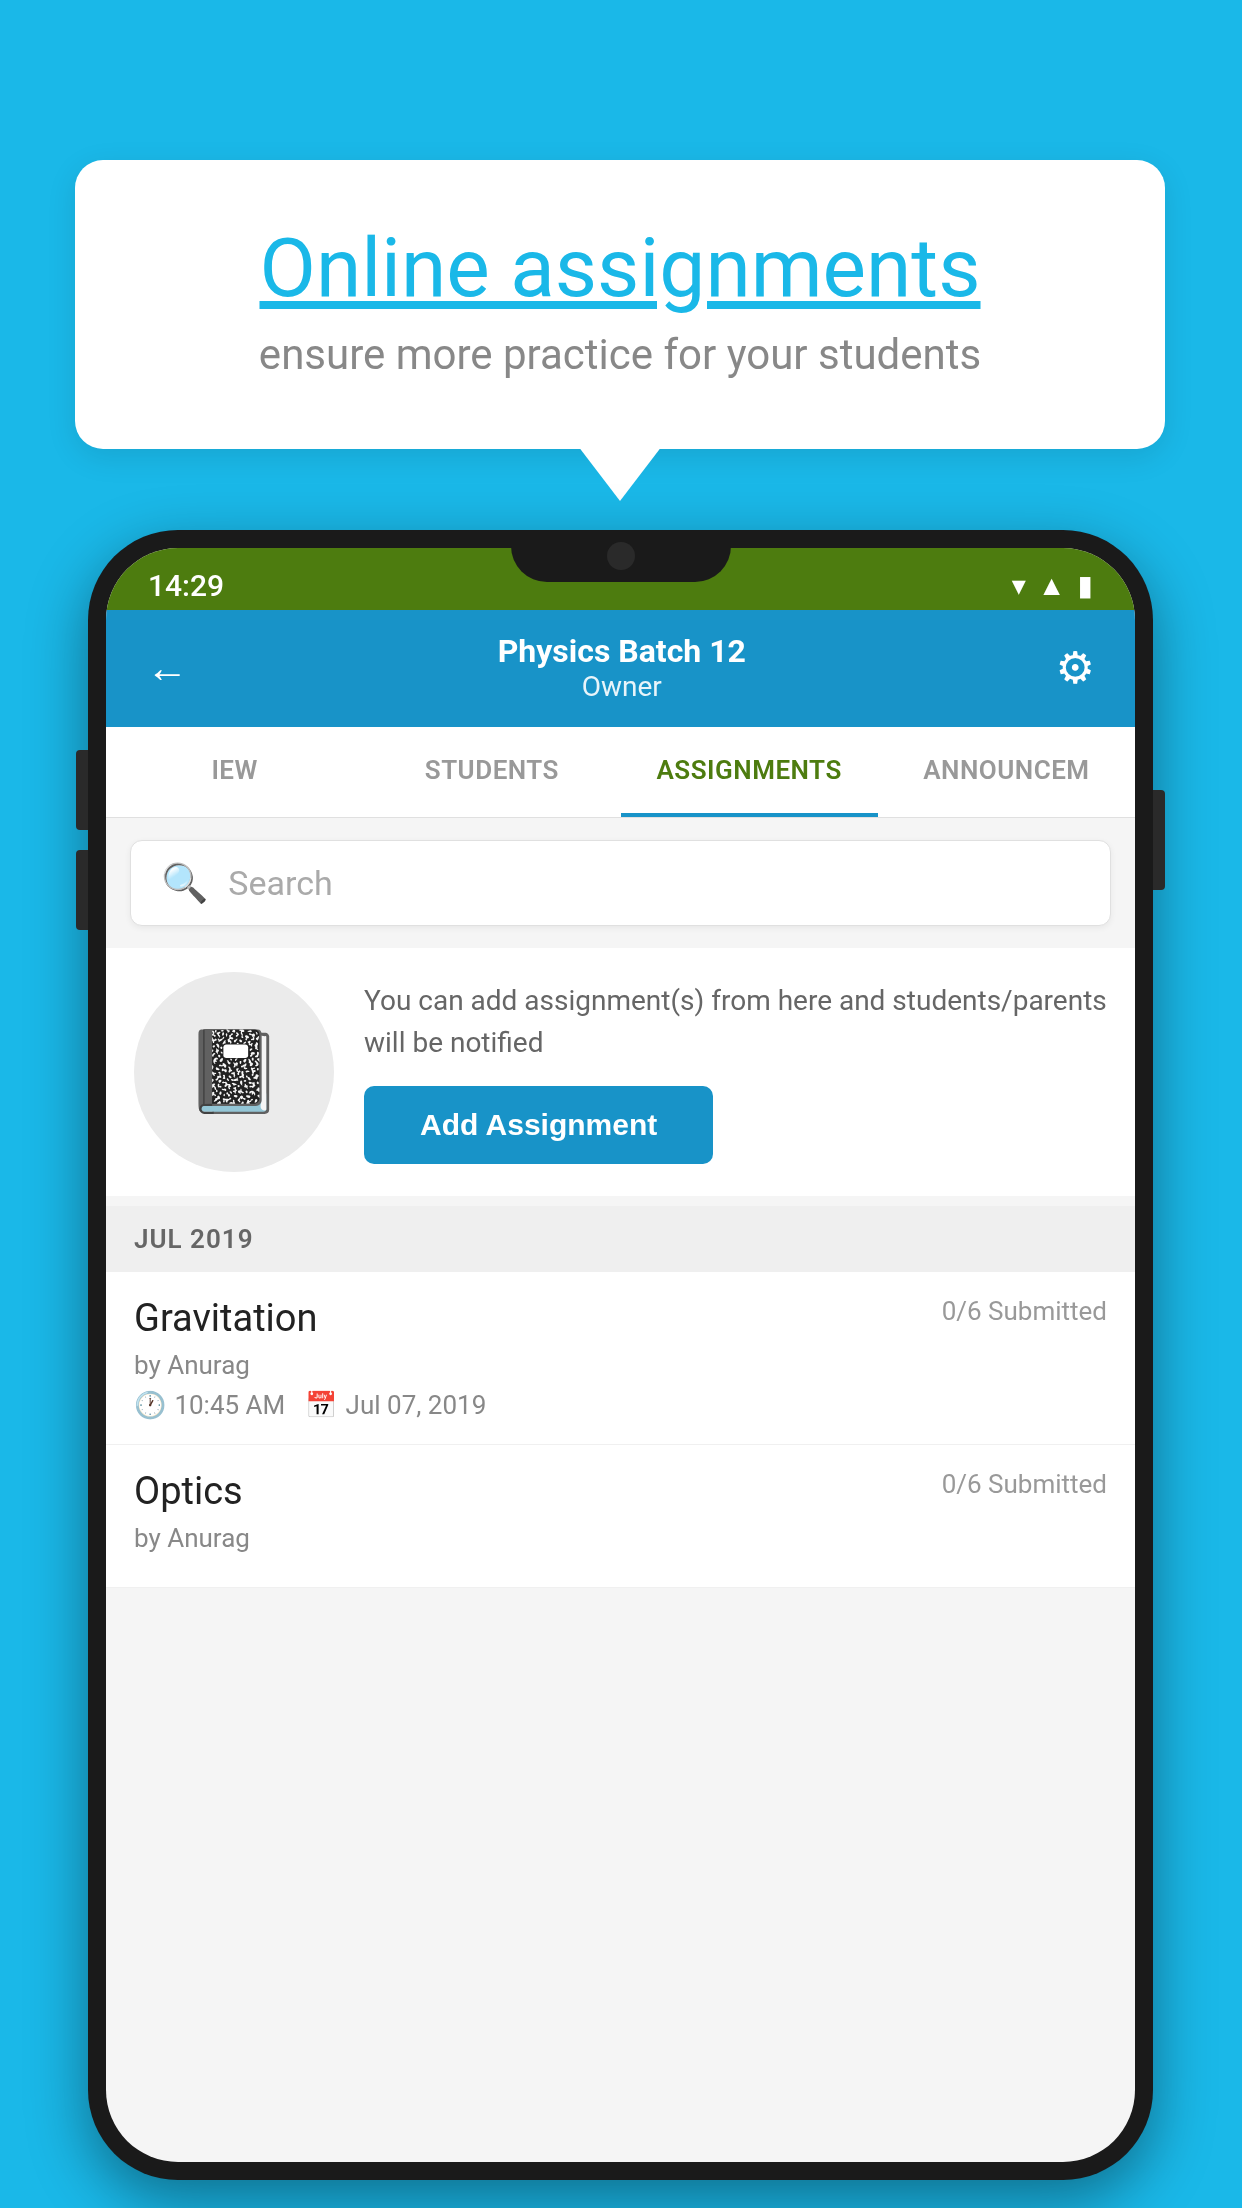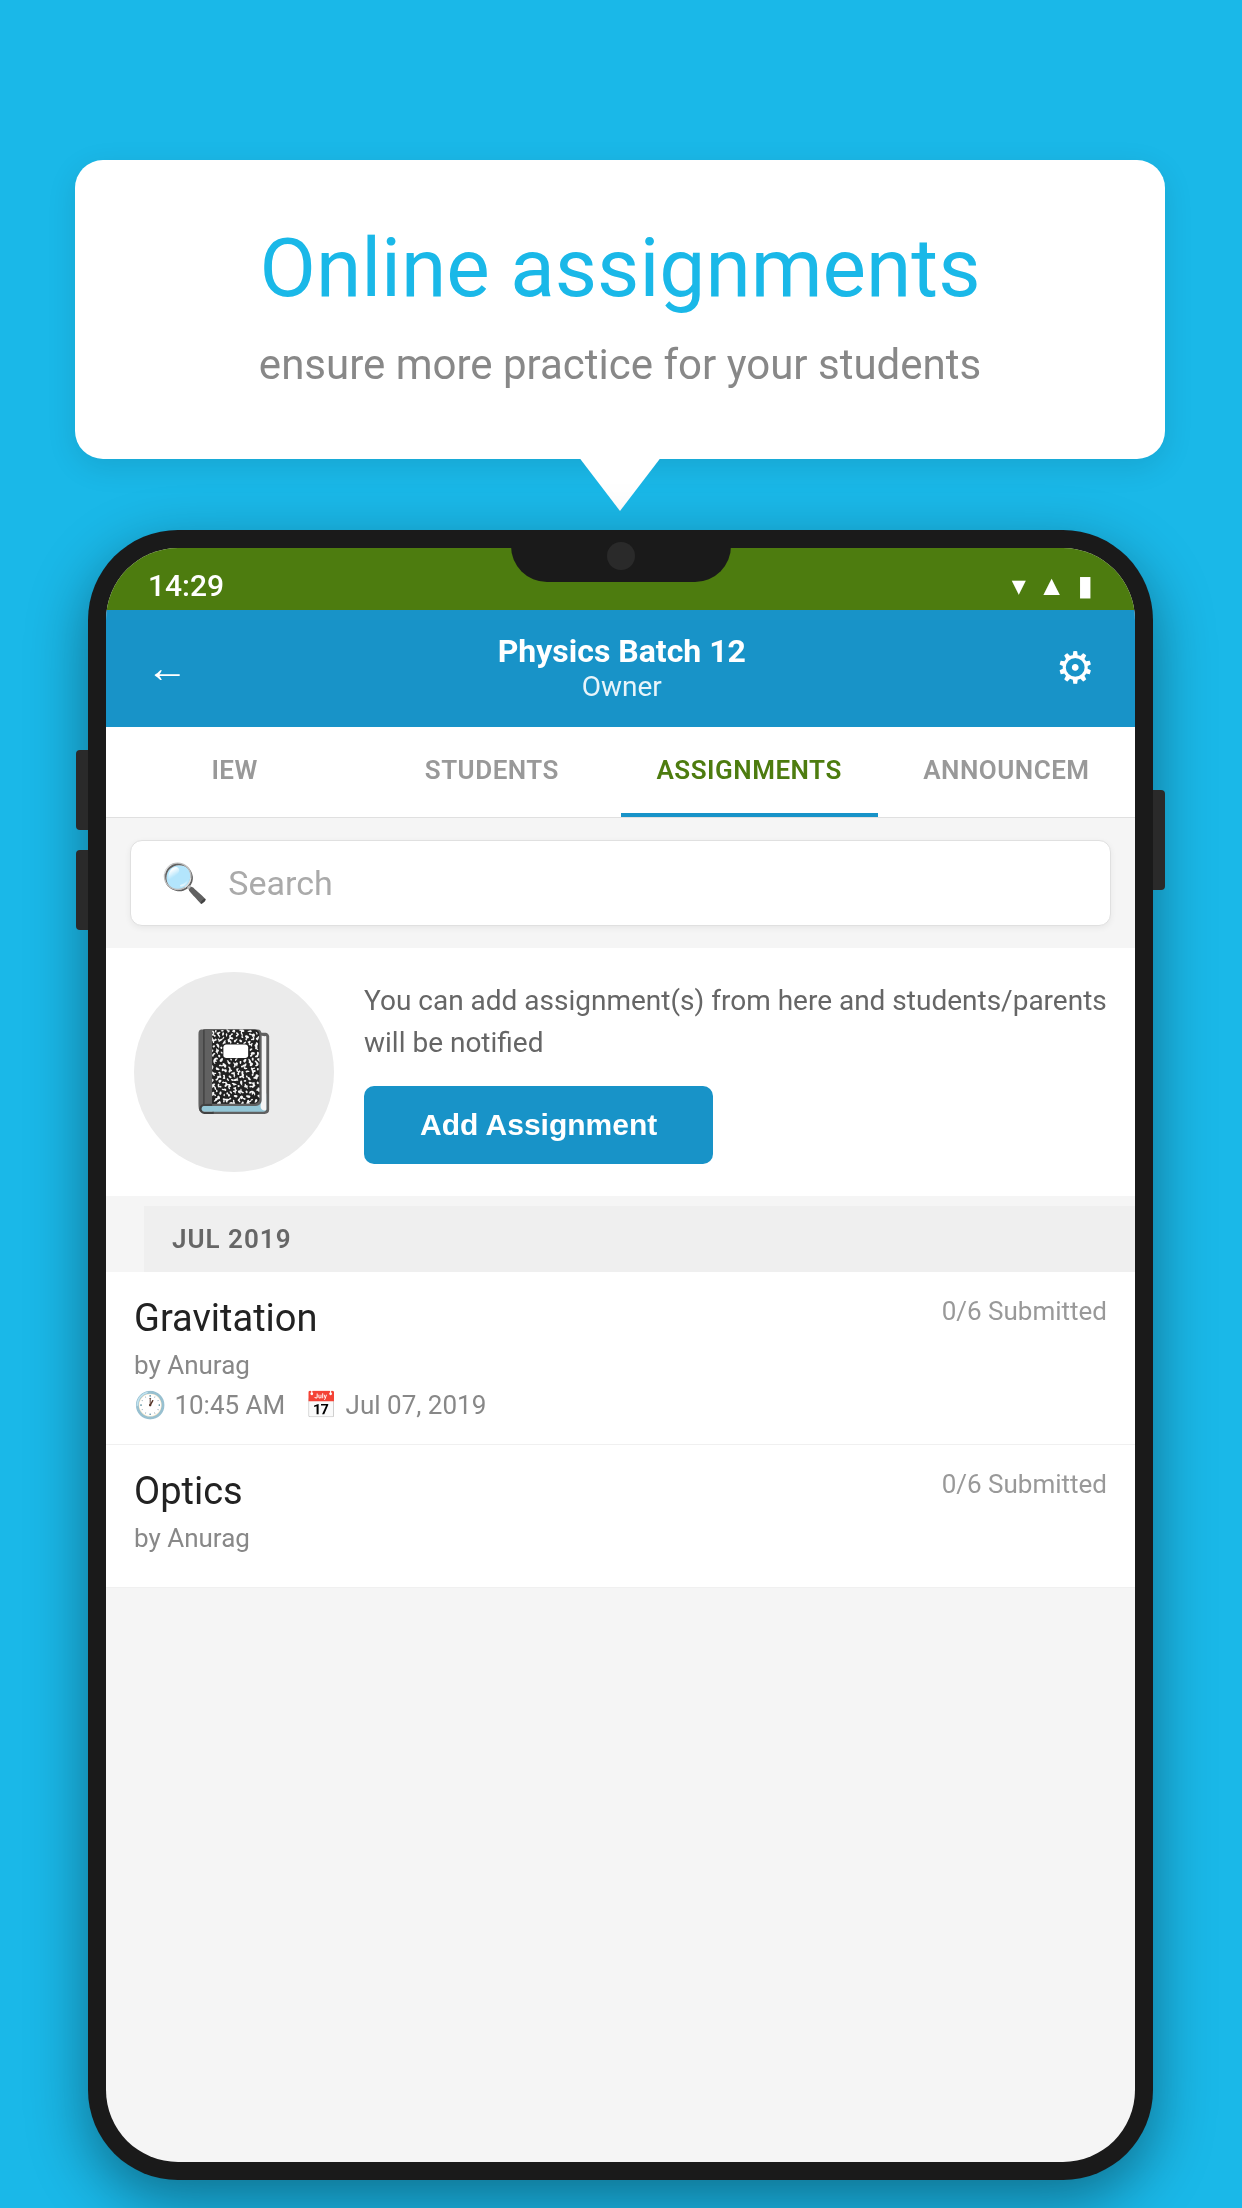--- a/index.html
+++ b/index.html
@@ -40,21 +40,22 @@
       height: 0;
       border-left: 42px solid transparent;
       border-right: 42px solid transparent;
       border-top: 55px solid white;
     }
 
     .bubble-title {
       font-size: 82px;
       color: #1ab8e8;
       font-weight: 400;
-      margin-bottom: 24px;
+      margin-bottom: 14px;
+      text-decoration: underline;
     }
 
     .bubble-subtitle {
       font-size: 42px;
       color: #888;
       font-weight: 400;
     }
 
     
     .phone-container {
@@ -267,21 +268,20 @@
     }
 
     
     .section-header {
       background: #efefef;
       padding: 18px 28px;
       font-size: 26px;
       font-weight: 600;
       color: #666;
       letter-spacing: 1px;
-      margin-left: 38px;
     }
 
     
     .assignment-item {
       background: white;
       padding: 24px 28px;
       border-bottom: 1px solid #f0f0f0;
     }
 
     .assignment-top {

